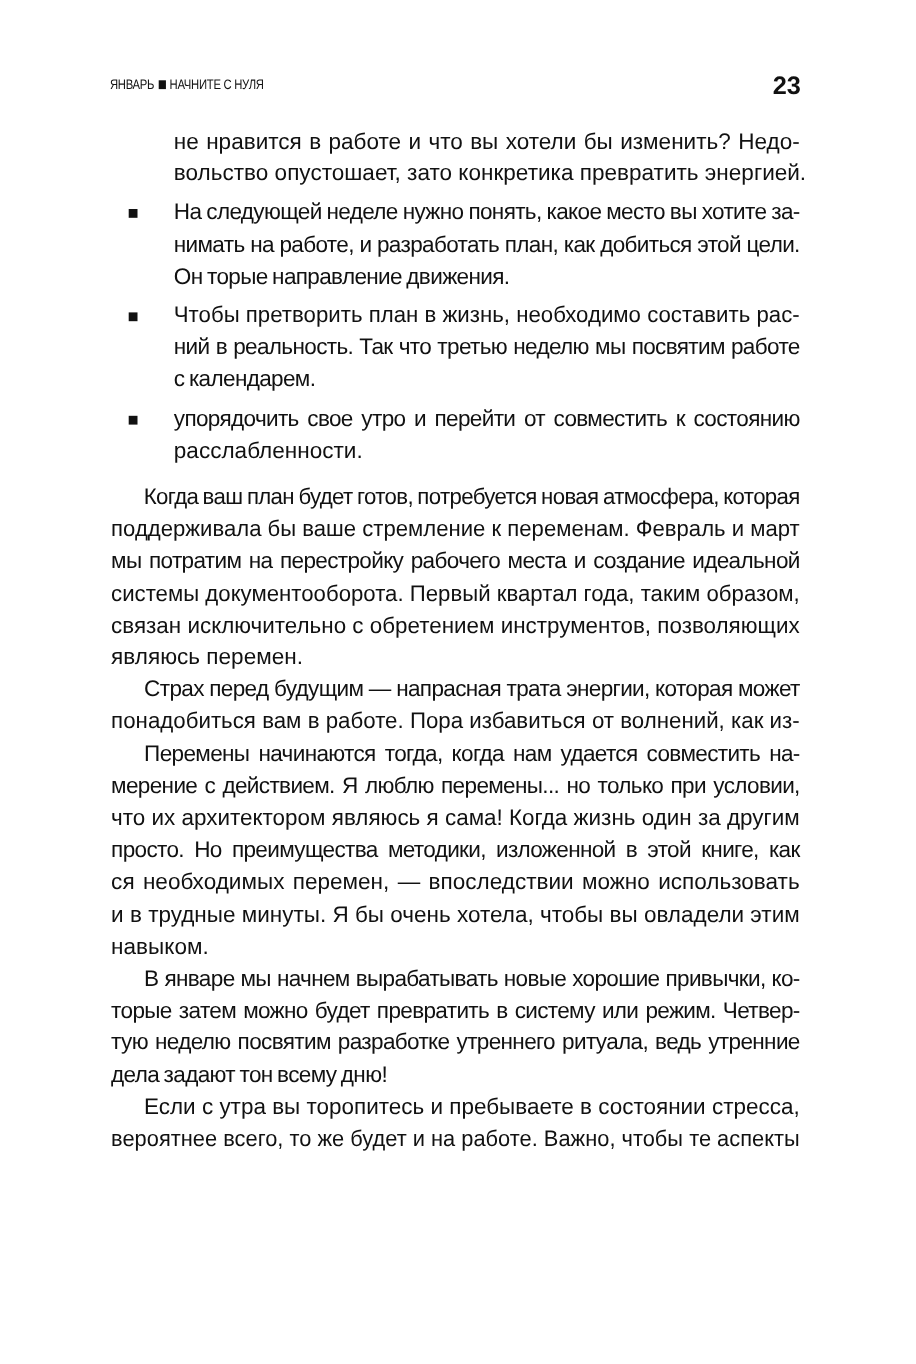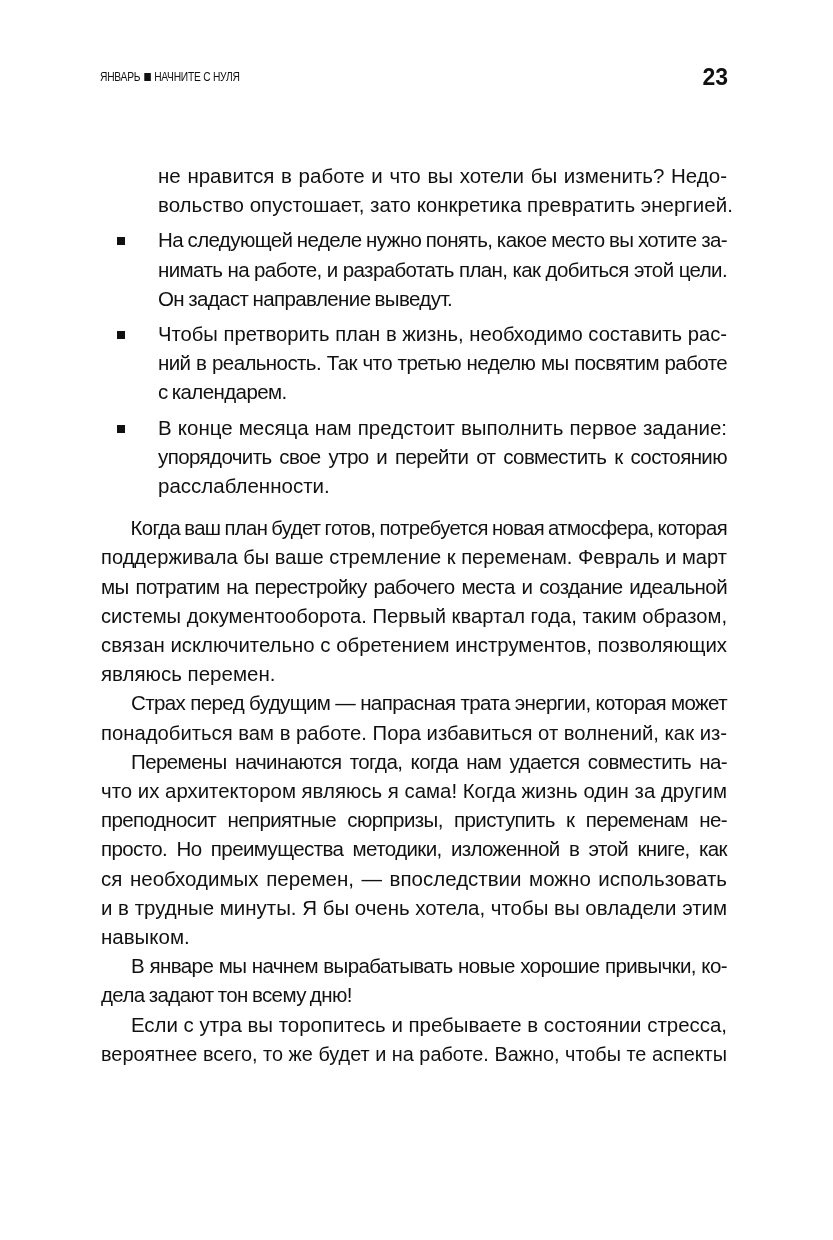--- a/index.html
+++ b/index.html
@@ -42,21 +42,20 @@
     font-weight: bold;
     color: #111;
   }
   .body-text {
     position: absolute;
     left: 101px;
     top: 114px;
     width: 626px;
     font-size: 20.5px;
     line-height: 29.2px;
-    margin-top: 47px;
   }
   .line {
     display: block;
     white-space: nowrap;
     text-align: justify;
     text-align-last: justify;
     transform-origin: left center;
   }
   .line.last {
     text-align-last: left;
@@ -94,35 +93,34 @@
   <div class="bullet-block">
     <span class="line">не нравится в работе и что вы хотели бы изменить? Недо-</span>
     <span class="line last">вольство опустошает, зато конкретика превратить энергией.</span>
   </div>
   <div class="bullet-gap"></div>
 
   <div class="bullet-block">
     <span class="bullet"></span>
     <span class="line narrow">На следующей неделе нужно понять, какое место вы хотите за-</span>
     <span class="line narrow">нимать на работе, и разработать план, как добиться этой цели.</span>
-    <span class="line last narrow">Он задаст направление выведут.</span>
+    <span class="line last narrow">Он торые направление движения.</span>
   </div>
   <div class="bullet-gap"></div>
 
   <div class="bullet-block">
     <span class="bullet"></span>
     <span class="line" style="width: 577.156px; transform: scaleX(0.985868);">Чтобы претворить план в жизнь, необходимо составить рас-</span>
     <span class="line narrow">ний в реальность. Так что третью неделю мы посвятим работе</span>
     <span class="line last narrow">с календарем.</span>
   </div>
   <div class="bullet-gap"></div>
 
   <div class="bullet-block">
     <span class="bullet"></span>
-    <span class="line">В конце месяца нам предстоит выполнить первое задание:</span>
     <span class="line narrow">упорядочить свое утро и перейти от совместить к состоянию</span>
     <span class="line last">расслабленности.</span>
   </div>
   <div class="para-gap"></div>
 
   <div>
     <span class="line indent narrow" style="width: 634.688px; transform: scaleX(0.986312);">Когда ваш план будет готов, потребуется новая атмосфера, которая</span>
     <span class="line" style="width: 638.281px; transform: scaleX(0.980759);">поддерживала бы ваше стремление к переменам. Февраль и март</span>
     <span class="line narrow">мы потратим на перестройку рабочего места и создание идеальной</span>
     <span class="line" style="width: 635.922px; transform: scaleX(0.984398);">системы документооборота. Первый квартал года, таким образом,</span>
@@ -130,30 +128,32 @@
     <span class="line last">являюсь перемен.</span>
   </div>
 
   <div>
     <span class="line indent narrow">Страх перед будущим — напрасная трата энергии, которая может</span>
     <span class="line" style="width: 633.281px; transform: scaleX(0.988502);">понадобиться вам в работе. Пора избавиться от волнений, как из-</span>
   </div>
 
   <div>
     <span class="line indent narrow">Перемены начинаются тогда, когда нам удается совместить на-</span>
+    <span class="line narrow">мерение с действием. Я люблю перемены... но только при условии,</span>
     <span class="line" style="width: 628.938px; transform: scaleX(0.995329);">что их архитектором являюсь я сама! Когда жизнь один за другим</span>
-    <span class="line narrow">преподносит неприятные сюрпризы, приступить к переменам не-</span>
     <span class="line narrow">просто. Но преимущества методики, изложенной в этой книге, как</span>
     <span class="line">ся необходимых перемен, — впоследствии можно использовать</span>
     <span class="line" style="width: 627.266px; transform: scaleX(0.997982);">и в трудные минуты. Я бы очень хотела, чтобы вы овладели этим</span>
     <span class="line last">навыком.</span>
   </div>
 
   <div>
     <span class="line indent narrow">В январе мы начнем вырабатывать новые хорошие привычки, ко-</span>
+    <span class="line narrow">торые затем можно будет превратить в систему или режим. Четвер-</span>
+    <span class="line narrow">тую неделю посвятим разработке утреннего ритуала, ведь утренние</span>
     <span class="line last narrow">дела задают тон всему дню!</span>
   </div>
 
   <div>
     <span class="line indent" style="width: 627.984px; transform: scaleX(0.99684);">Если с утра вы торопитесь и пребываете в состоянии стресса,</span>
     <span class="line" style="width: 646.062px; transform: scaleX(0.968947);">вероятнее всего, то же будет и на работе. Важно, чтобы те аспекты</span>
   </div>
 
 </div>
 

